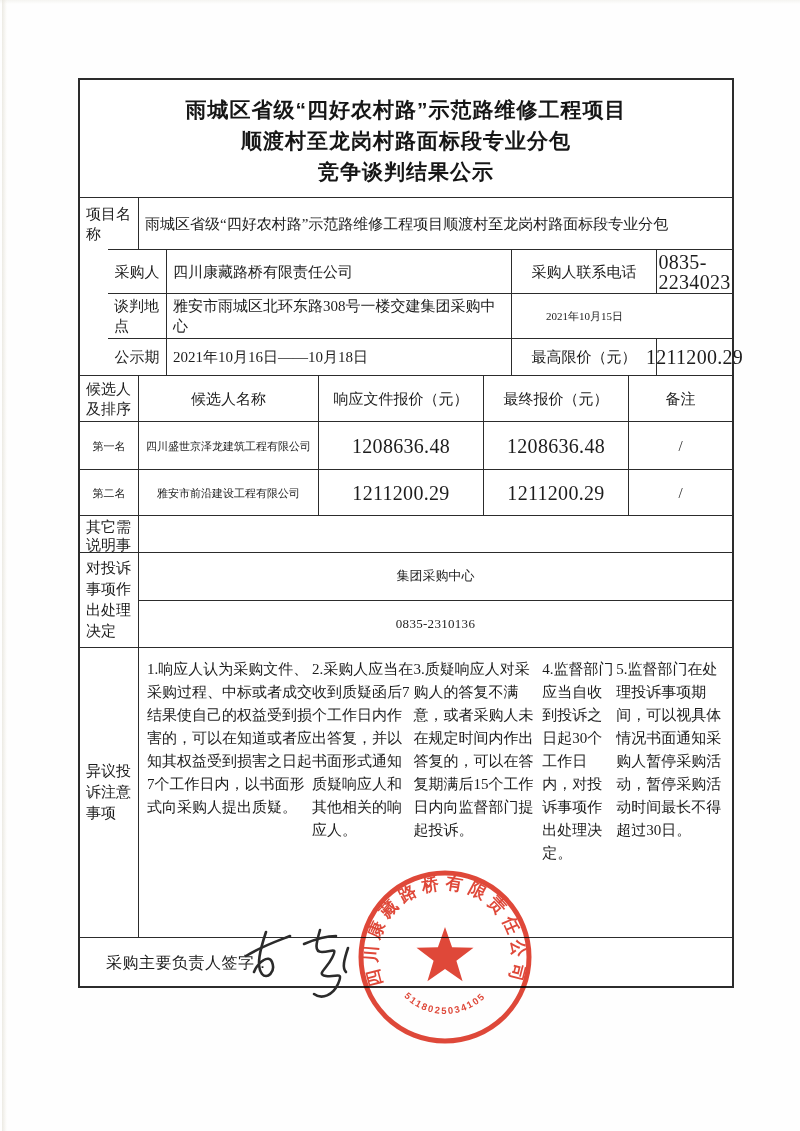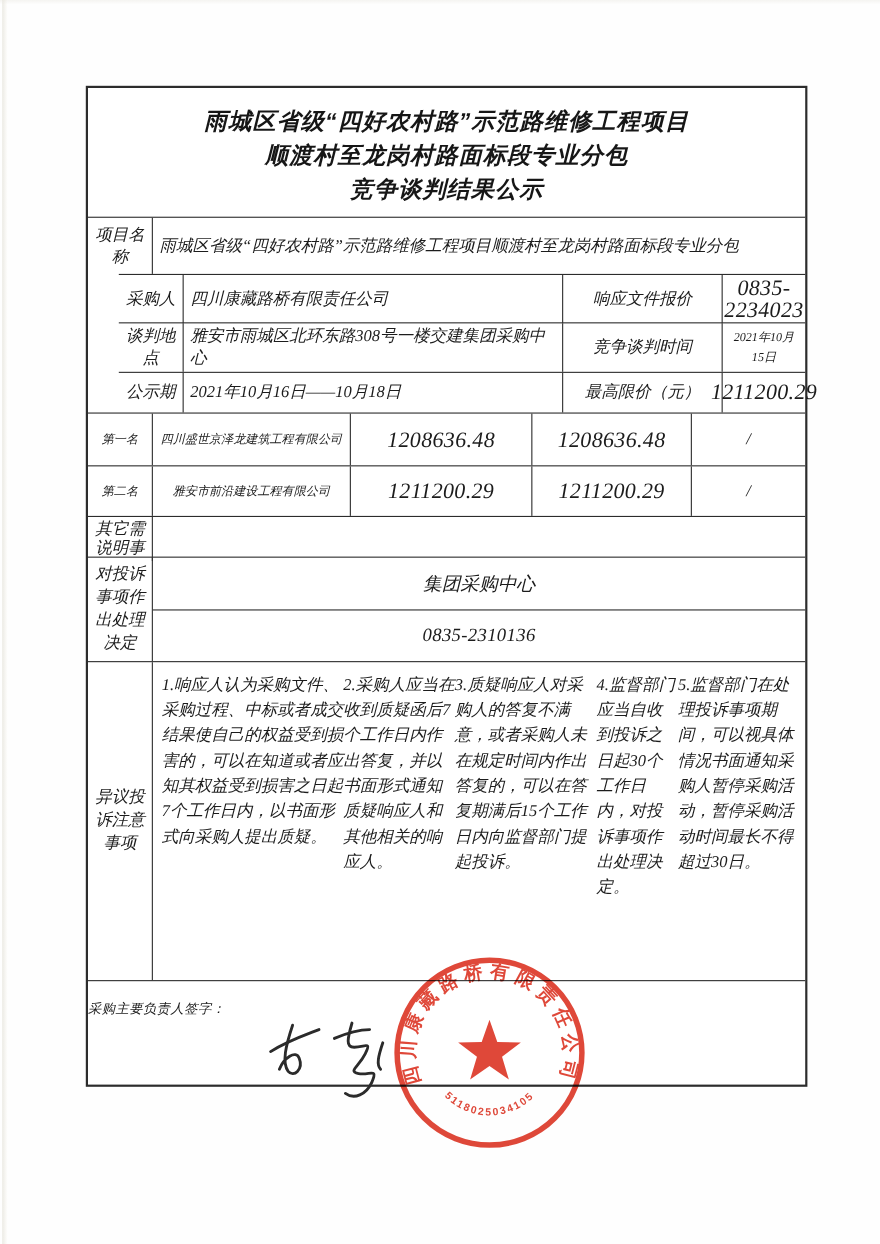--- a/index.html
+++ b/index.html
@@ -16,50 +16,50 @@
     opacity:.55;
   }
   .scan-edge-top{
     position:absolute;left:0;top:0;right:0;height:4px;
     background:linear-gradient(to bottom,#e7e5dd,rgba(255,255,255,0));
     opacity:.4;
   }
   .sheet{position:absolute;left:0;top:0;width:800px;height:1131px;}
   .table{
     position:absolute;left:78px;top:78px;width:656px;height:910px;
-    border:2px solid #2c2c2c;box-sizing:border-box;background:#fff;font-style:italic;
+    border:2px solid #2c2c2c;box-sizing:border-box;background:#fff;
   }
   .title-block{
     height:117px;display:flex;flex-direction:column;align-items:center;justify-content:center;
     gap:3px;padding-top:4px;box-sizing:border-box;
     font-family:"Liberation Sans", sans-serif;font-weight:700;
     font-size:21px;letter-spacing:1px;color:#161616;
   }
   .r{display:grid;border-top:1.6px solid #2c2c2c;box-sizing:border-box;}
   .cols2{grid-template-columns:59px 1fr;}
   .cols4{grid-template-columns:59px 345px 145px 1fr;margin-left:28px;}
   .cols5{grid-template-columns:59px 180px 165px 145px 1fr;}
   .c{
-    display:flex;align-items:center;justify-content:center;text-align:center;
+    display:flex;align-items:center;justify-content:center;
     border-right:1.6px solid #2c2c2c;padding:2px 6px;box-sizing:border-box;
     font-size:15px;line-height:20px;min-width:0;
   }
   .c:last-child{border-right:none;}
   .c.left{justify-content:flex-start;text-align:left;}
   .c.small{font-size:11px;line-height:18px;}
   .num{font-size:20px;letter-spacing:.3px;}
   .sup-right{display:flex;flex-direction:column;min-width:0;}
-  .sup-cell{flex:1;display:flex;align-items:center;justify-content:center;font-size:17px;}
+  .sup-cell{flex:1;display:flex;align-items:center;justify-content:center;font-size:13px;}
   .sup-cell.first{border-bottom:1.6px solid #2c2c2c;}
   .notes{
     display:flex;flex-direction:row;justify-content:center;
     padding:10px 0 10px 8px;font-size:15px;line-height:23px;text-align:left;
   }
   .sig-row{display:flex;align-items:center;border-top:1.6px solid #2c2c2c;}
-  .sig-label{padding-left:0;font-size:12px;letter-spacing:.5px;}
+  .sig-label{padding-left:26px;font-size:16px;letter-spacing:.5px;}
   .seal{position:absolute;left:350px;top:862px;width:190px;height:190px;
         mix-blend-mode:multiply;opacity:.93;z-index:5;}
   .signature{position:absolute;left:232px;top:918px;width:140px;height:95px;z-index:4;}
 </style>
 </head>
 <body>
 
 <div class="sheet">
   <div class="scan-edge-left"></div>
   <div class="scan-edge-top"></div>
@@ -73,38 +73,44 @@
     </div>
 
     <div class="r cols2" style="height:52px">
       <div class="c">项目名称</div>
       <div class="c left">雨城区省级“四好农村路”示范路维修工程项目顺渡村至龙岗村路面标段专业分包</div>
     </div>
 
     <div class="r cols4" style="height:44px">
       <div class="c">采购人</div>
       <div class="c left">四川康藏路桥有限责任公司</div>
-      <div class="c">响应文件报价</div>
+      <div class="c">采购人联系电话</div>
       <div class="c num">0835-2234023</div>
     </div>
 
     <div class="r cols4" style="height:45px">
       <div class="c">谈判地点</div>
       <div class="c left">雅安市雨城区北环东路308号一楼交建集团采购中心</div>
-      <div class="c">竞争谈判时间</div>
       <div class="c small">2021年10月15日</div>
     </div>
 
     <div class="r cols4" style="height:37px">
       <div class="c">公示期</div>
       <div class="c left">2021年10月16日——10月18日</div>
       <div class="c">最高限价（元）</div>
       <div class="c num">1211200.29</div>
     </div>
 
+    <div class="r cols5" style="height:46px">
+      <div class="c">候选人及排序</div>
+      <div class="c">候选人名称</div>
+      <div class="c">响应文件报价（元）</div>
+      <div class="c">最终报价（元）</div>
+      <div class="c">备注</div>
+    </div>
 
     <div class="r cols5" style="height:48px">
       <div class="c small">第一名</div>
       <div class="c small">四川盛世京泽龙建筑工程有限公司</div>
       <div class="c num">1208636.48</div>
       <div class="c num">1208636.48</div>
       <div class="c">/</div>
     </div>
 
     <div class="r cols5" style="height:46px">

